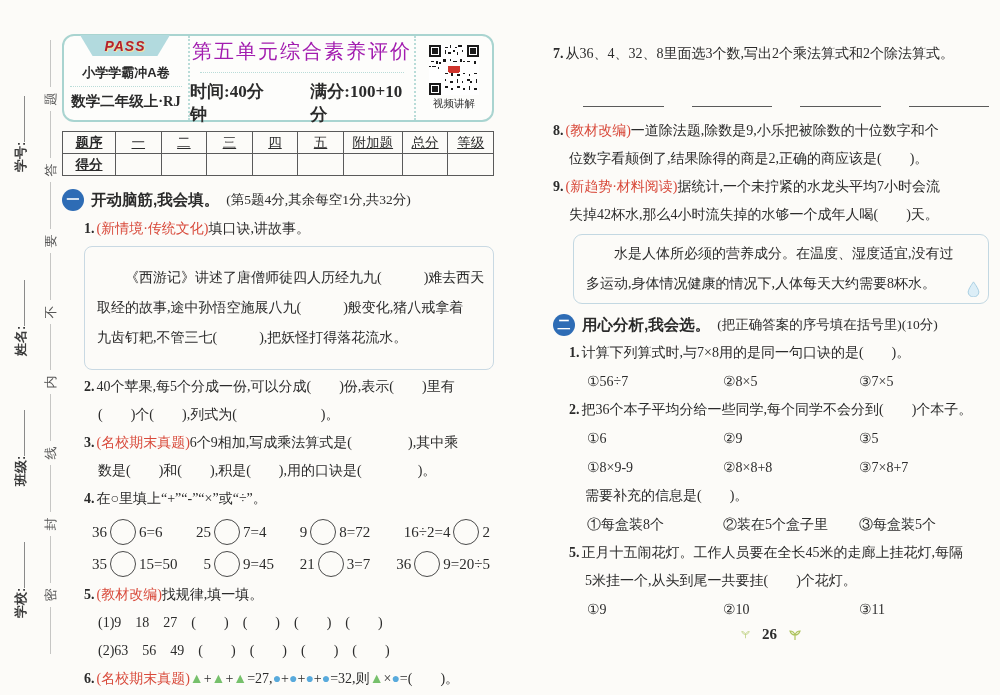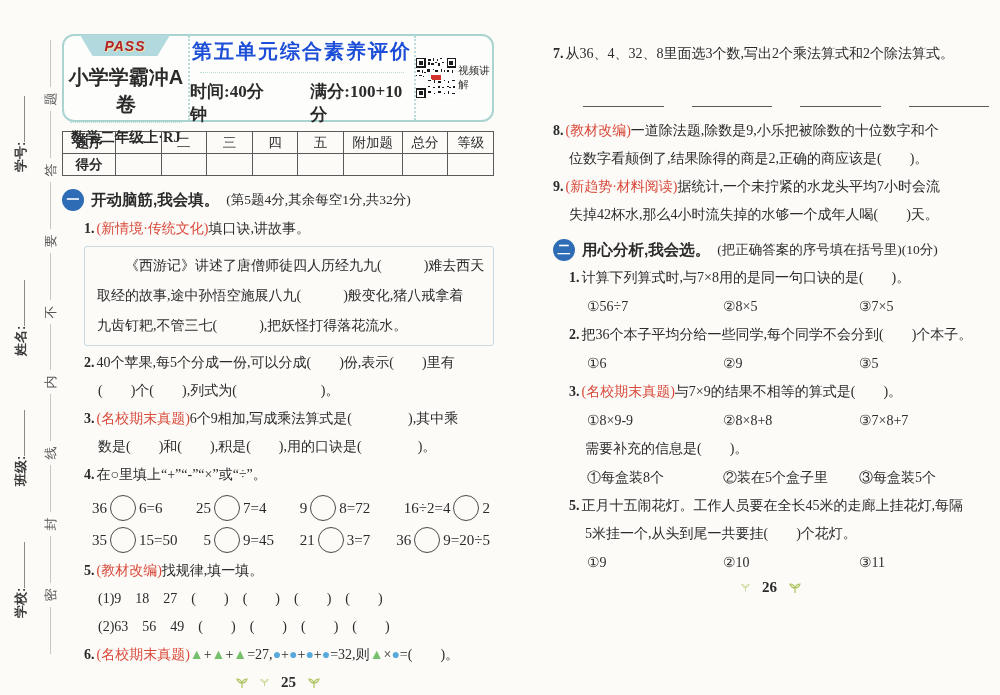--- a/index.html
+++ b/index.html
@@ -20,50 +20,50 @@
   .page{position:absolute;top:34px;}
   .page-left{left:62px;width:432px;}
   .page-right{left:553px;width:436px;}
   
   .header-box{border:2px solid #a9d4d0;border-radius:12px;height:84px;display:flex;background:#fdfdfb;}
   .brand{width:124px;position:relative;border-right:2px dotted #b9dcd8;padding-top:26px;text-align:center;}
   .logo-banner{position:absolute;top:-1px;left:16px;width:90px;height:21px;background:#b2dade;
                clip-path:polygon(0 0,100% 0,86% 100%,14% 100%);display:flex;align-items:center;justify-content:center;}
   .logo-banner span{font-family:"Liberation Sans",sans-serif;font-weight:bold;font-style:italic;
                font-size:14px;letter-spacing:1px;color:#b5222c;text-shadow:1px 1px 0 #f2e3a0;}
-  .brand1{font-family:"Liberation Sans",sans-serif;font-weight:bold;font-size:20px;padding:2px 0 4px;}
+  .brand1{font-family:"Liberation Sans",sans-serif;font-weight:bold;font-size:13px;padding:2px 0 4px;}
   .brand-div{border-top:1.5px dotted #b9dcd8;margin:0 6px;}
   .brand2{font-weight:bold;font-size:14.5px;padding-top:5px;}
   .head-center{flex:1;display:flex;flex-direction:column;justify-content:center;}
-  .head-title{font-family:"Liberation Sans",sans-serif;font-weight:bold;font-size:20px;
-              letter-spacing:2px;color:#1d4ed8;text-align:center;padding:8px 0 7px;}
+  .head-title{font-family:"Liberation Sans",sans-serif;font-weight:normal;font-size:20px;
+              letter-spacing:2px;color:#a21caf;text-align:center;padding:8px 0 7px;}
   .head-div{border-top:1.5px dotted #b9dcd8;margin:0 10px;}
   .head-meta{display:flex;justify-content:center;gap:34px;font-weight:bold;font-size:17px;padding-top:7px;}
-  .head-qr{width:76px;border-left:2px dotted #b9dcd8;display:flex;flex-direction:row;
+  .head-qr{width:76px;border-left:2px dotted #b9dcd8;display:flex;flex-direction:column;
            align-items:center;justify-content:center;gap:2px;}
   .qr{width:50px;height:50px;}
   .qr-cap{font-size:10.5px;color:#333;}
   
-  .score-table{border-collapse:collapse;width:100%;margin-top:9px;table-layout:fixed;}
+  .score-table{border-collapse:collapse;width:100%;margin-top:9px;table-layout:fixed;text-decoration:underline;}
   .score-table td{border:1px solid #5a5a5a;height:21px;text-align:center;font-size:13.5px;padding:0;}
   .score-table td.b{font-weight:bold;}
   .score-table td.w1{width:52px;} .score-table td.w2{width:58px;}
   
   .sec-head{display:flex;align-items:center;gap:7px;margin-top:13px;}
   .badge{width:22px;height:22px;border-radius:50%;background:#2e6cb5;color:#fff;flex:0 0 auto;
          font-family:"Liberation Sans",sans-serif;font-weight:bold;font-size:13px;
          display:flex;align-items:center;justify-content:center;}
   .sec-title{font-family:"Liberation Sans",sans-serif;font-weight:bold;font-size:15.5px;}
   .sec-note{font-size:13.5px;}
   .q{font-size:14px;line-height:28px;margin-left:22px;white-space:nowrap;}
   .q .num{font-weight:bold;margin-right:2px;}
   .tag{color:#d8493a;}
   .cont{margin-left:36px;}
-  .story-box{border:1.5px solid #c9d9e3;border-radius:3px;margin:3px 0 3px 22px;
-             padding:4px 12px;line-height:30px;font-size:14px;white-space:nowrap;}
+  .story-box{border:1.5px solid #c9d9e3;border-radius:8px;margin:3px 0 3px 22px;
+             padding:16px 12px;line-height:30px;font-size:14px;white-space:nowrap;}
   .water-box{border:1.5px solid #c3d8e2;border-radius:9px;margin:5px 0 4px 20px;
              padding:4px 12px;line-height:30px;font-size:14px;position:relative;white-space:nowrap;}
   .drop-icon{position:absolute;right:8px;bottom:6px;}
   
   .eqrow{display:flex;justify-content:space-between;margin:6px 0 4px 30px;padding-right:4px;align-items:center;}
   .eq{display:inline-flex;align-items:center;font-size:15px;}
   .circ{display:inline-block;width:24px;height:24px;border:1.5px solid #4a4a4a;border-radius:50%;margin:0 3px;}
   
   .sym-tri{color:#76c06b;} .sym-circ{color:#58aadc;}
   
@@ -322,20 +322,27 @@
   <div class="q" style="margin-left:0">
     <span class="num">8.</span><span class="tag">(教材改编)</span><span>一道除法题,除数是9,小乐把被除数的十位数字和个</span>
   </div>
   <div class="q" style="margin-left:16px">位数字看颠倒了,结果除得的商是2,正确的商应该是(　　)。</div>
 
   <div class="q" style="margin-left:0">
     <span class="num">9.</span><span class="tag">(新趋势·材料阅读)</span><span>据统计,一个未拧紧的水龙头平均7小时会流</span>
   </div>
   <div class="q" style="margin-left:16px">失掉42杯水,那么4小时流失掉的水够一个成年人喝(　　)天。</div>
 
+  <div class="water-box">
+    <div>　　水是人体所必须的营养成分。在温度、湿度适宜,没有过</div>
+    <div>多运动,身体情况健康的情况下,人体每天大约需要8杯水。</div>
+    <svg class="drop-icon" width="13" height="16" viewBox="0 0 14 18">
+      <path d="M7 1 C7 1 1 9 1 12.5 a6 5.5 0 0 0 12 0 C13 9 7 1 7 1 Z" fill="#dceef7" stroke="#9fc9de" stroke-width="1"></path>
+    </svg>
+  </div>
 
   <div class="sec-head" style="margin-top:10px">
     <span class="badge">二</span>
     <span class="sec-title">用心分析,我会选。</span>
     <span class="sec-note">(把正确答案的序号填在括号里)(10分)</span>
   </div>
 
   <div class="q" style="margin-left:16px;margin-top:3px">
     <span class="num">1.</span><span>计算下列算式时,与7×8用的是同一句口诀的是(　　)。</span>
   </div>
@@ -347,23 +354,20 @@
 
   <div class="q" style="margin-left:16px">
     <span class="num">2.</span><span>把36个本子平均分给一些同学,每个同学不会分到(　　)个本子。</span>
   </div>
   <div class="opts">
     <span class="opt">①6</span>
     <span class="opt">②9</span>
     <span class="opt">③5</span>
   </div>
 
-  <div class="q" style="margin-left:16px">
-    <span class="num">3.</span><span class="tag">(名校期末真题)</span><span>与7×9的结果不相等的算式是(　　)。</span>
-  </div>
   <div class="opts">
     <span class="opt">①8×9-9</span>
     <span class="opt">②8×8+8</span>
     <span class="opt">③7×8+7</span>
   </div>
 
   <div class="q" style="margin-left:32px">需要补充的信息是(　　)。</div>
   <div class="opts">
     <span class="opt">①每盒装8个</span>
     <span class="opt">②装在5个盒子里</span>

